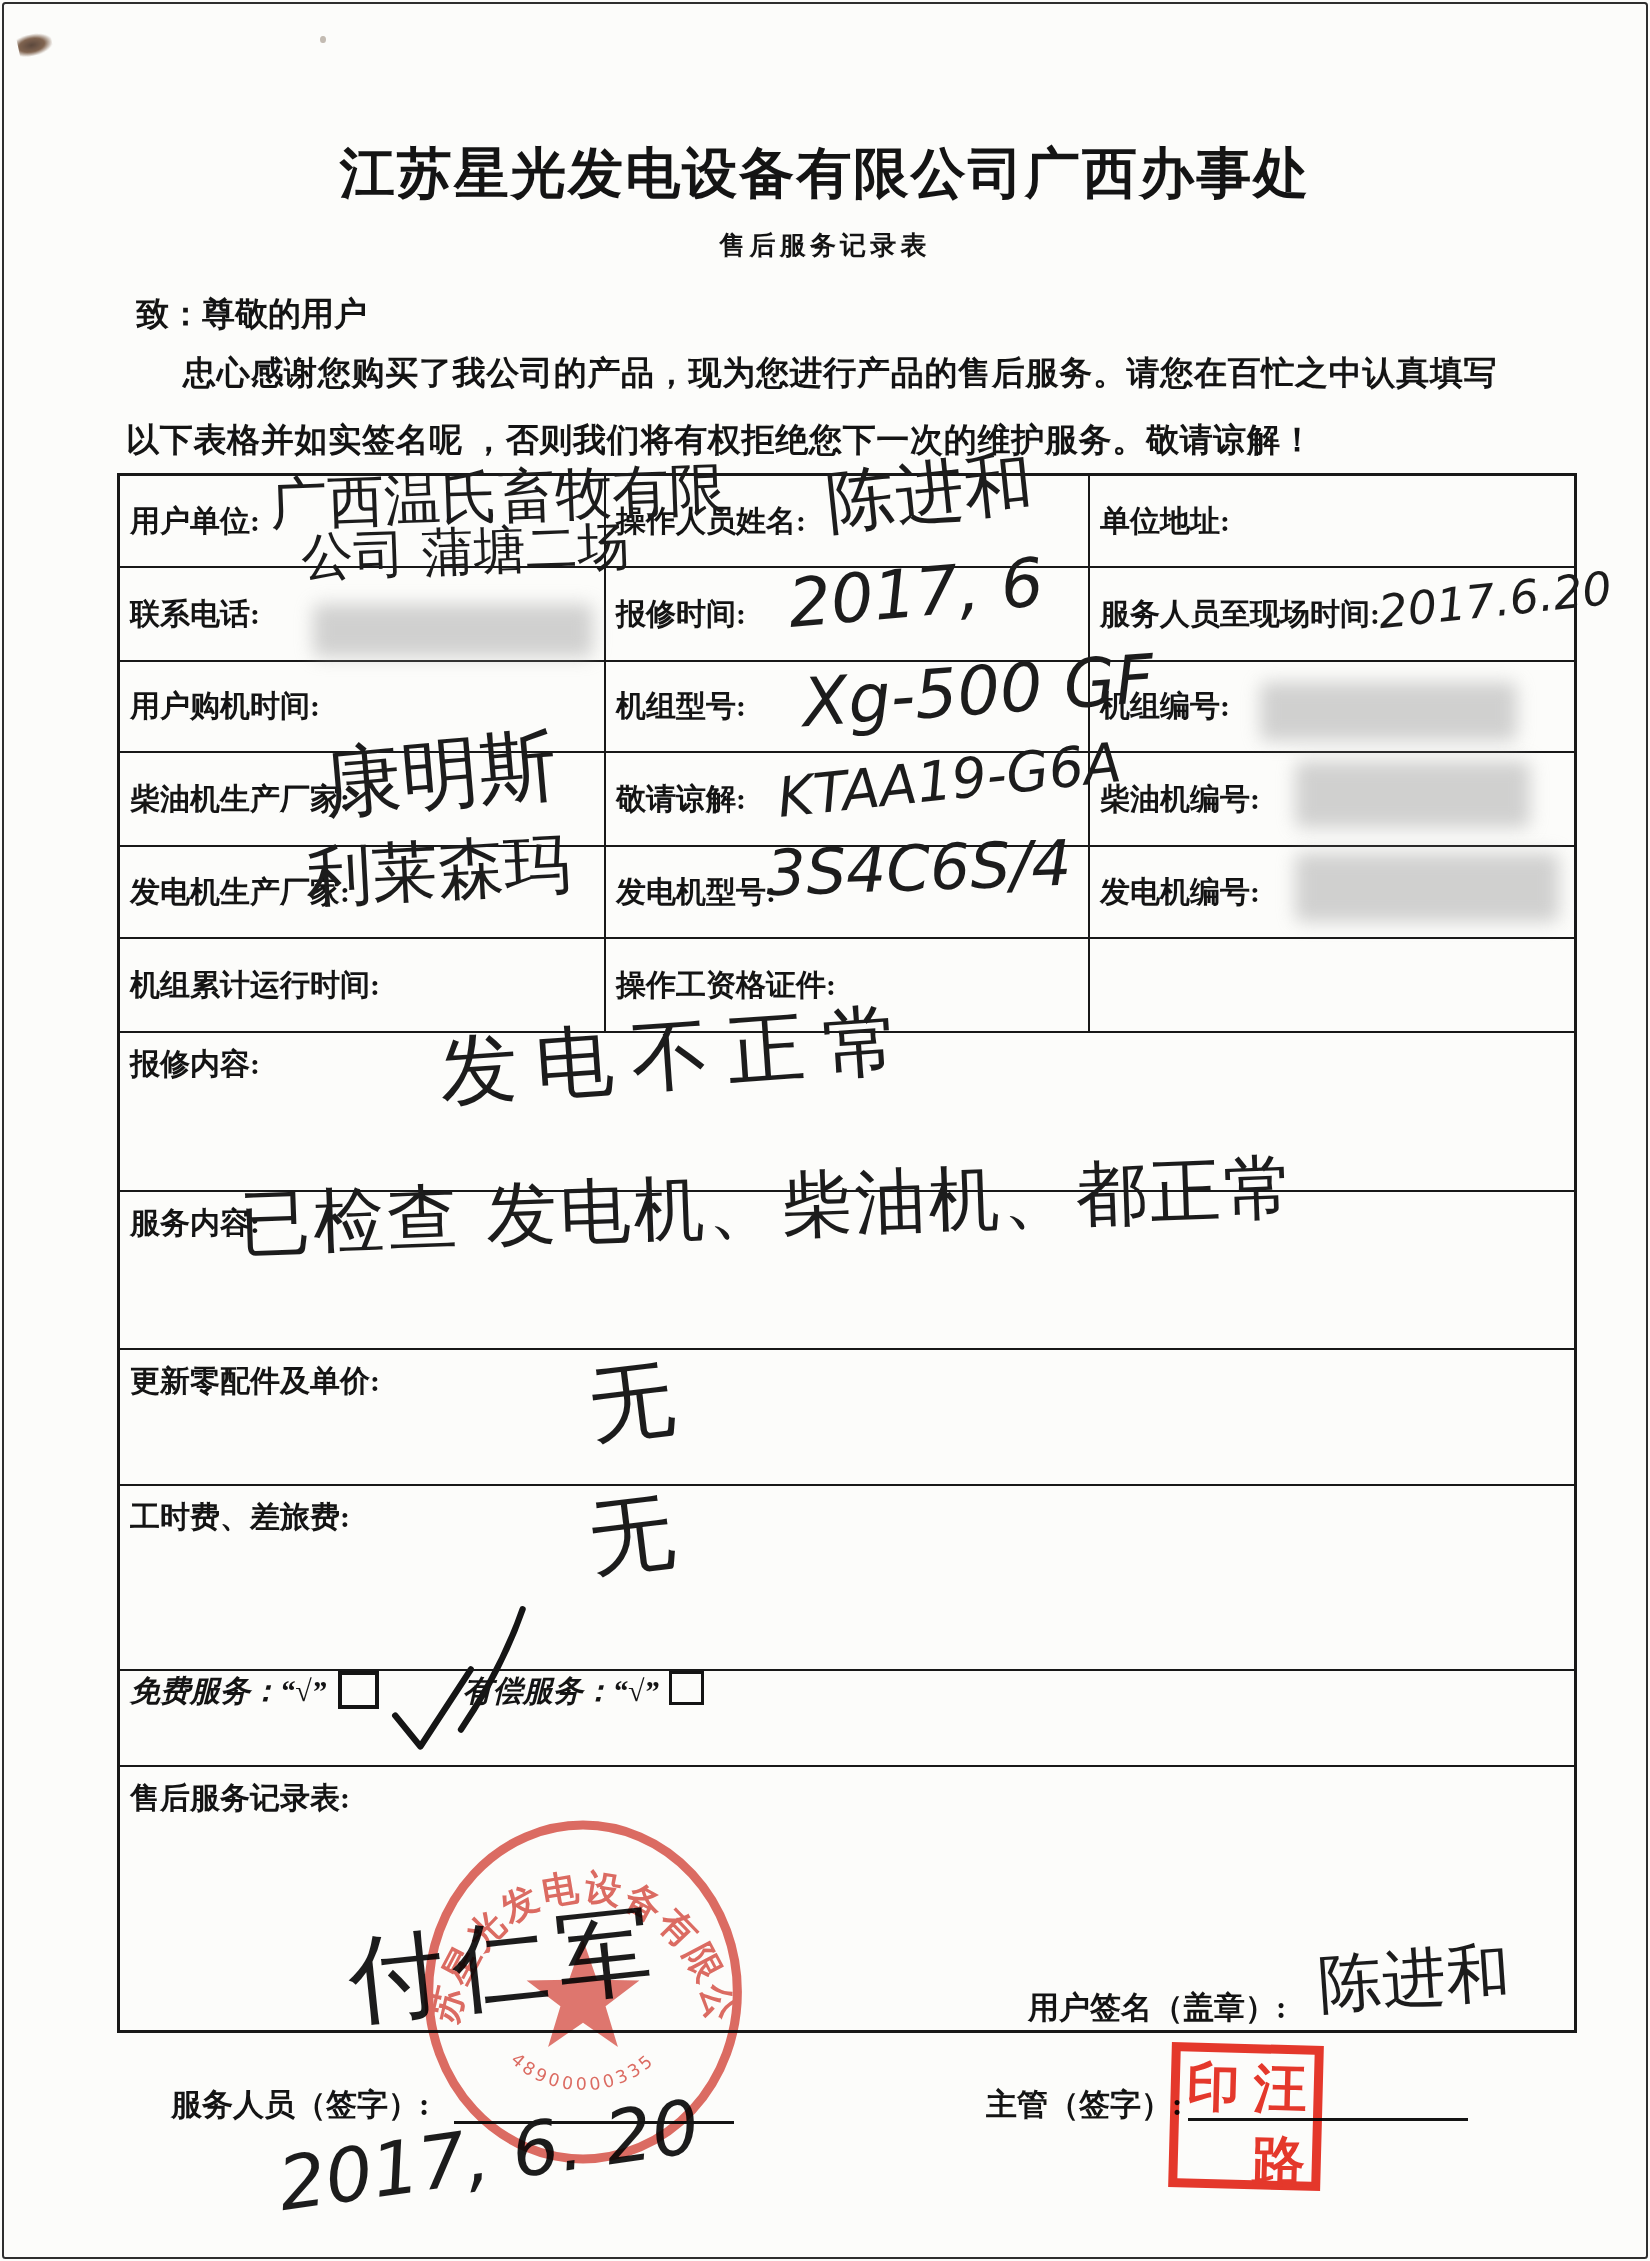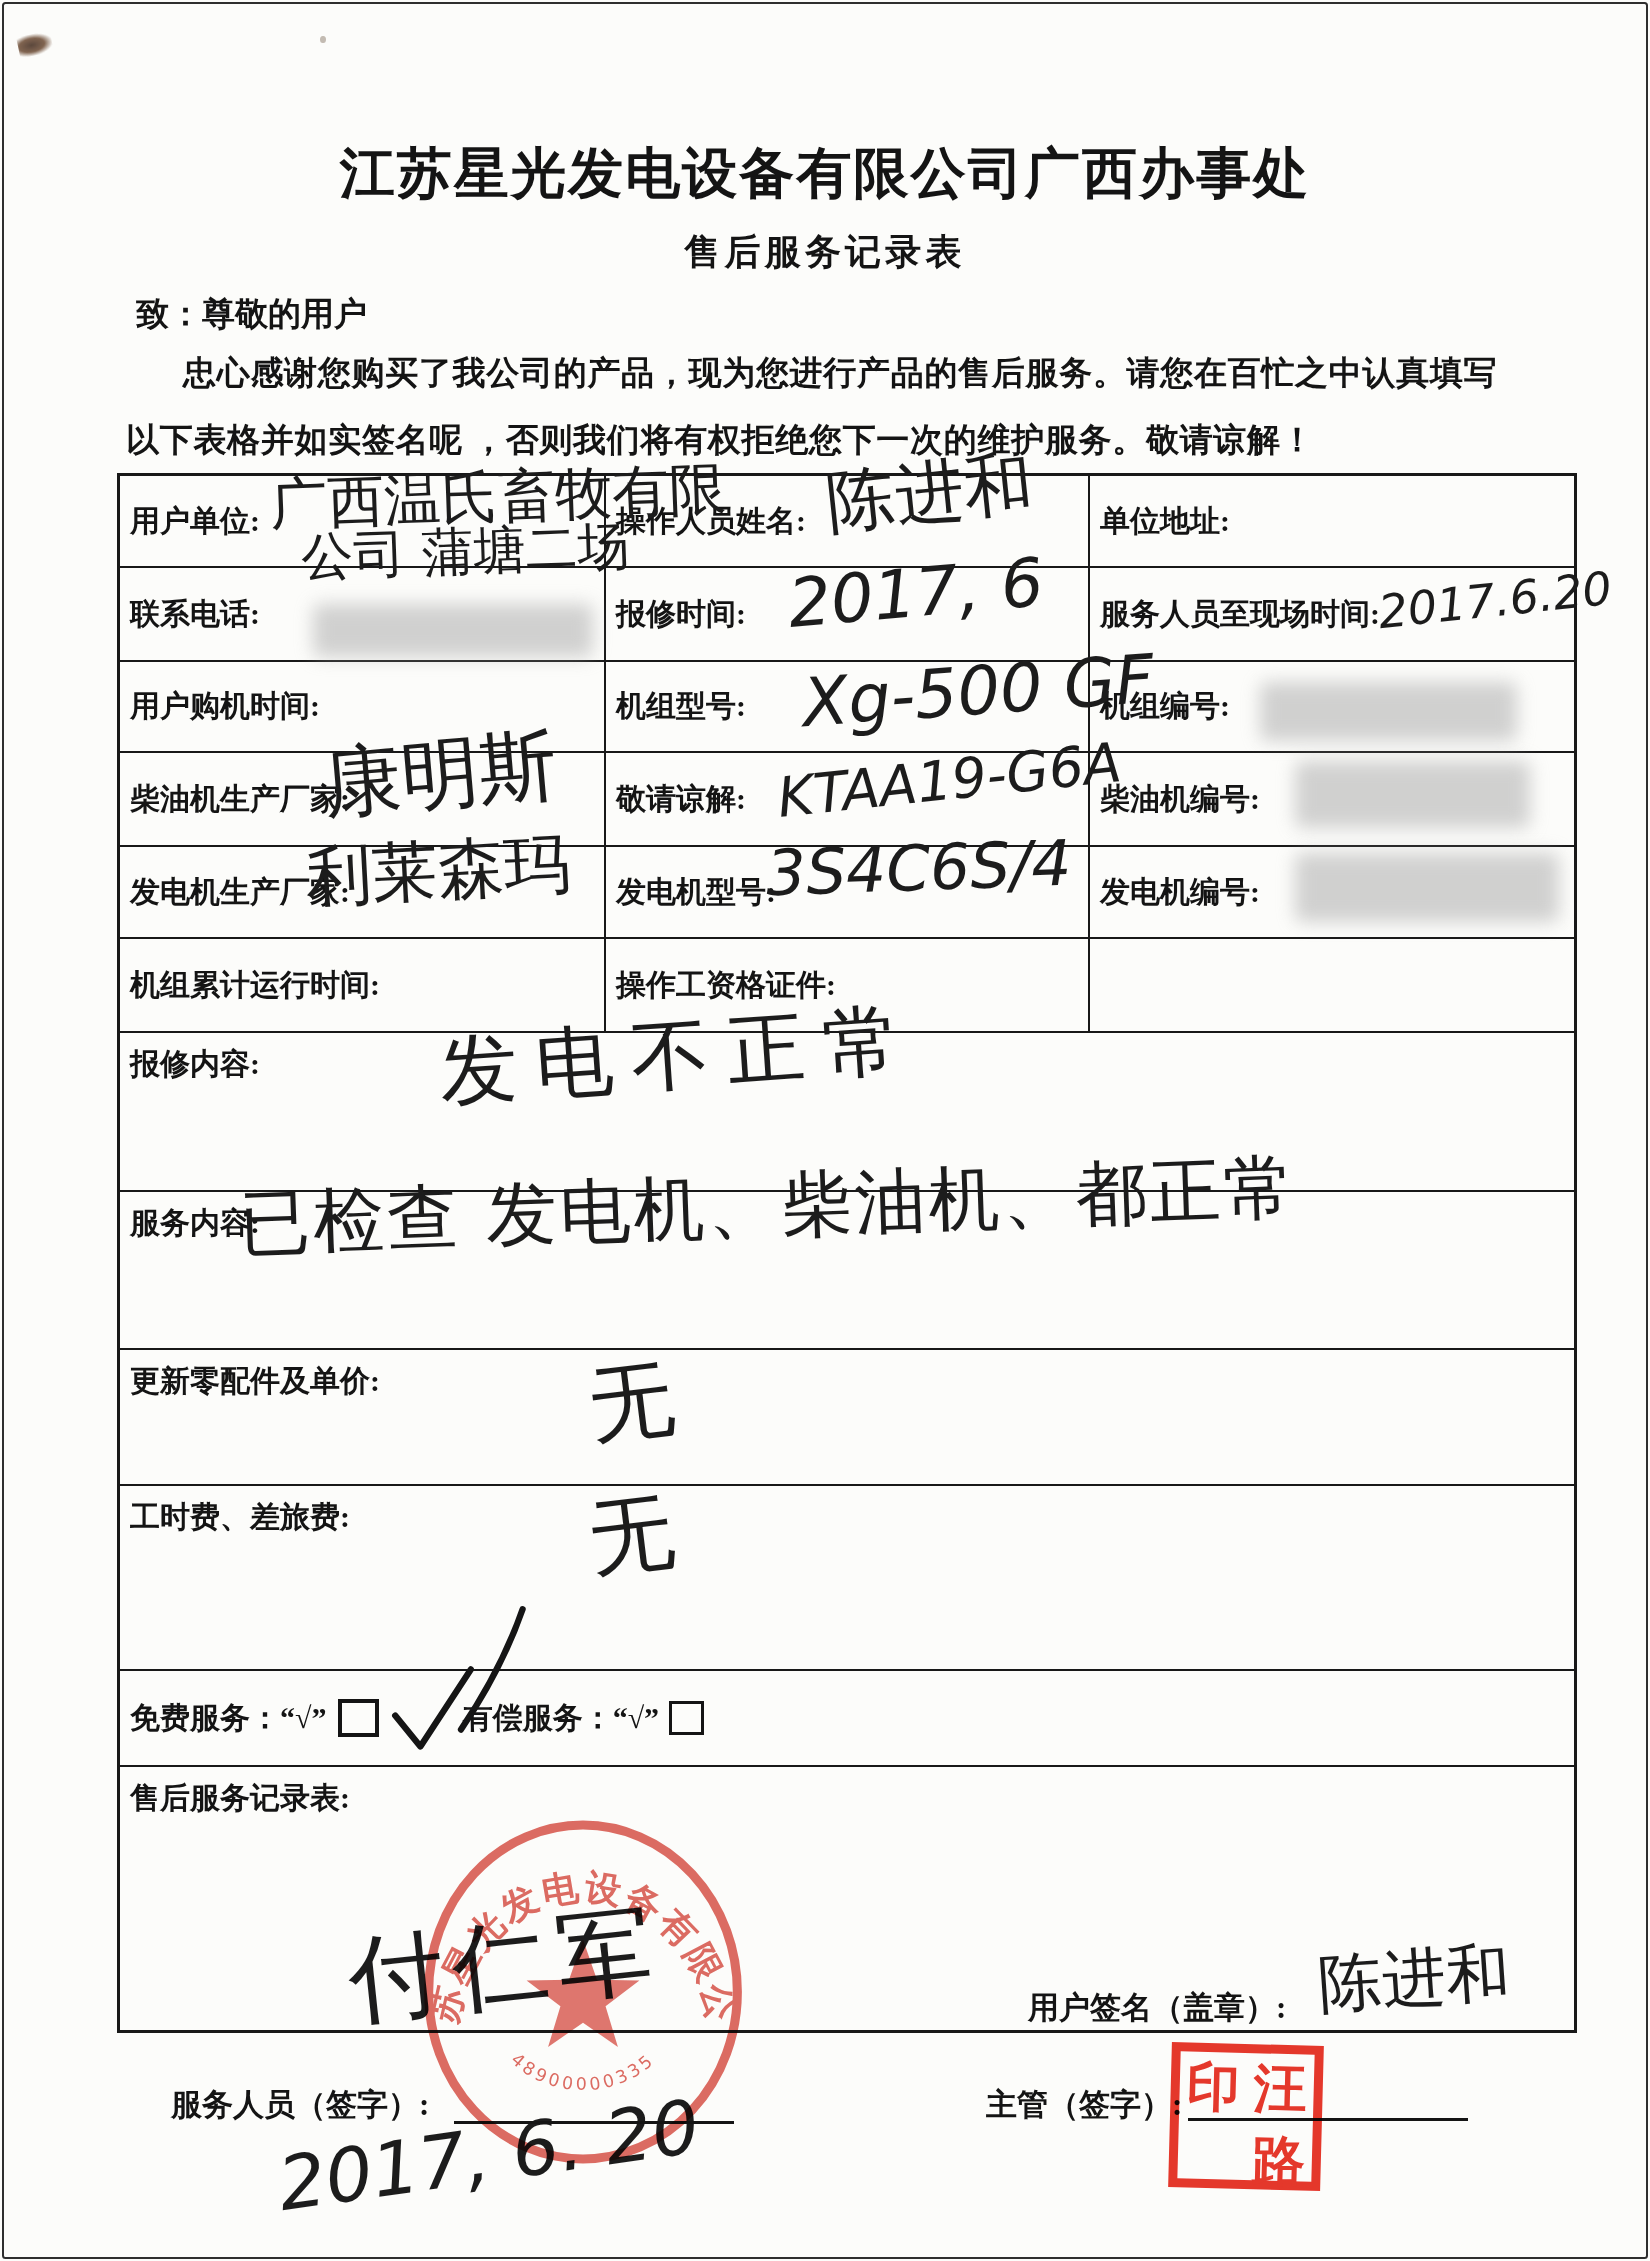--- a/index.html
+++ b/index.html
@@ -14,37 +14,37 @@
     position:absolute; left:18px; top:34px; width:34px; height:21px;
     background:radial-gradient(ellipse at 40% 50%, #40291c 0%, #6b4a33 45%, transparent 75%);
     transform:rotate(-12deg); filter:blur(0.7px); opacity:.85;
   }
   .dot-noise { position:absolute; left:320px; top:36px; width:5.6px; height:7px; background:#8a7a6a; opacity:.5; border-radius:50%; }
 
   .title { position:absolute; top:137px; left:0; width:100%; text-align:center;
     font-family:"Liberation Sans","DejaVu Sans",sans-serif; font-weight:bold;
     font-size:55px; letter-spacing:2.1px; }
   .subtitle { position:absolute; top:228px; left:0; width:100%; text-align:center;
-    font-size:36px; font-weight:600; letter-spacing:4.2px; }
+    font-size:26px; font-weight:600; letter-spacing:4.2px; }
   .salutation { position:absolute; top:292px; left:136px; font-size:33px; font-weight:700; }
   .intro1 { position:absolute; top:351px; left:183px; font-size:33px; font-weight:600; letter-spacing:0.7px; white-space:nowrap; }
   .intro2 { position:absolute; top:418px; left:126px; font-size:33px; font-weight:600; letter-spacing:0.7px; white-space:nowrap; }
 
   .form-table { position:absolute; left:117px; top:473px; width:1460px; height:1560px;
     border:3.5px solid #181818; display:flex; flex-direction:column; }
   .tr { display:flex; border-bottom:2.8px solid #181818; width:100%; }
   .tr:last-child { border-bottom:none; }
   .r1{height:92px}.r2{height:94px}.r3{height:91px}.r4{height:94px}.r5{height:92px}
   .r6{height:94px}.r7{height:159px}.r8{height:158px}.r9{height:136px}.r10{height:185px}
   .r11{height:96px}.r12{flex:1}
   .td { border-right:2.8px solid #181818; display:flex; align-items:center;
     padding-left:10px; font-size:30px; font-weight:700; white-space:nowrap; }
   .c1 { width:486px; } .c2 { width:484px; } .c3 { flex:1; border-right:none; }
   .full { width:100%; border-right:none; align-items:flex-start; padding-top:11.2px; }
-  .vcenter { align-items:center; padding-top:0; }
+  .vcenter { align-items:flex-start; padding-top:0;font-style:italic; }
 
   .cbox { display:inline-block; width:41px; height:38px; border:4.2px solid #141414; margin-left:11.2px; }
   .cbox.small { width:35px; height:34px; border-width:3.5px; margin-left:9.8px; }
   .gap { display:inline-block; width:84px; }
 
   .blur-block { position:absolute; background:#adadad; opacity:.55; filter:blur(9px); border-radius:7px; }
   .blur-phone { left:313px; top:604px; width:280px; height:53px; }
   .blur-unit-serial { left:1260px; top:682px; width:257px; height:59px; }
   .blur-diesel-serial { left:1295px; top:761px; width:235px; height:67px; }
   .blur-gen-serial { left:1295px; top:853px; width:264px; height:69px; }

